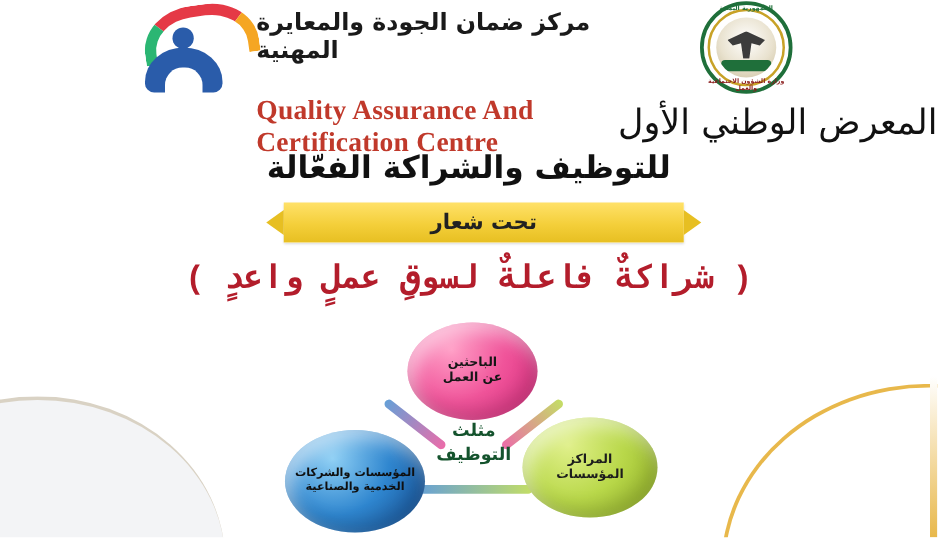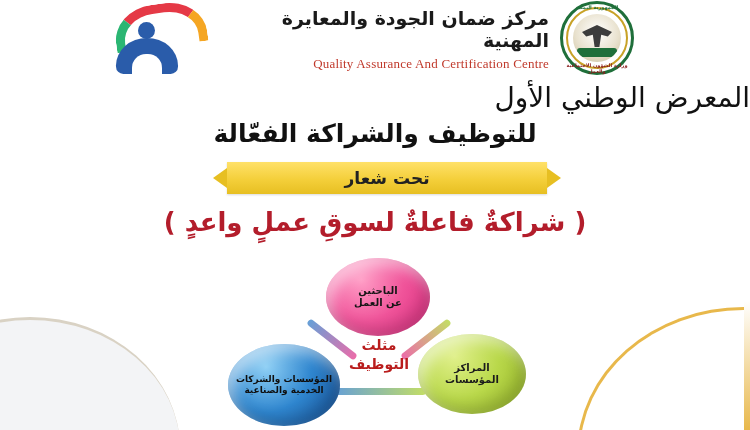--- a/index.html
+++ b/index.html
@@ -103,39 +103,39 @@
     position: absolute;
     left: 24px; top: 52px;
     width: 30px; height: 24px;
     background: #ffffff;
     border-radius: 14px 14px 0 0;
   }
 
   
   .qa-titles {
     position: absolute;
-    left: 219px;
+    left: 205px;
     top: 8px;
     width: 330px;
-    text-align: right;
+    text-align: left;
   }
   .qa-ar {
     font-family: "DejaVu Sans", sans-serif;
     font-size: 19px;
     font-weight: bold;
     color: #1a1a1a;
     direction: rtl;
     letter-spacing: 0px;
     line-height: 1.15;
   }
   .qa-en {
-    margin-top: 4px;
+    margin-top: 23px;
     font-family: "Liberation Serif", serif;
-    font-size: 13px;
-    font-weight: normal;
+    font-size: 22px;
+    font-weight: bold;
     color: #c0392b;
     letter-spacing: 0.2px;
   }
 
   
   .crest {
     position: absolute;
     right: 112px;
     top: 1px;
     width: 78px;
@@ -265,20 +265,21 @@
 
   
   .slogan {
     position: absolute;
     left: 0;
     top: 207px;
     width: 750px;
     text-align: center;
     direction: rtl;
     z-index: 5;
+    font-family: Liberation Mono, monospace;
   }
   .slogan span {
     font-size: 26px;
     font-weight: bold;
     color: #b31d2b;
     letter-spacing: 0.5px;
   }
 
   
   .diagram {
@@ -336,21 +337,21 @@
   .link-c { left: 106px; top: 130px; width: 92px; background: linear-gradient(90deg,#4a8fd0,#b9d84a); }
 
   .diagram-center {
     position: absolute;
     left: 92px;
     top: 78px;
     width: 118px;
     text-align: center;
     direction: rtl;
     z-index: 6;
-    color: #b91c1c;
+    color: #14532d;
     font-weight: bold;
     font-size: 14px;
     line-height: 1.35;
   }
 </style>
 </head>
 <body>
 
 <div id="poster">
 

